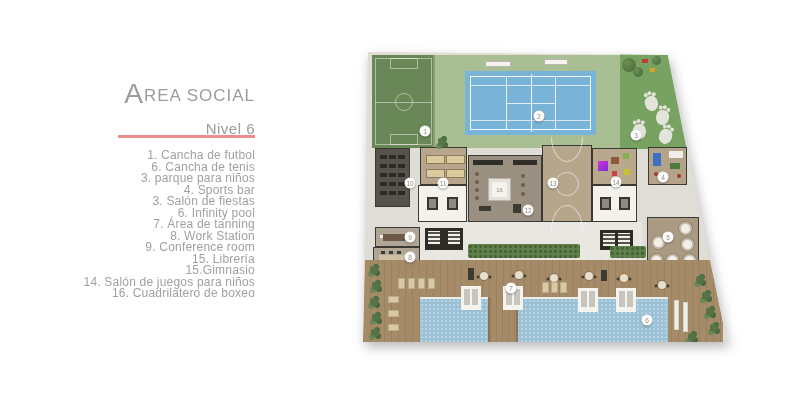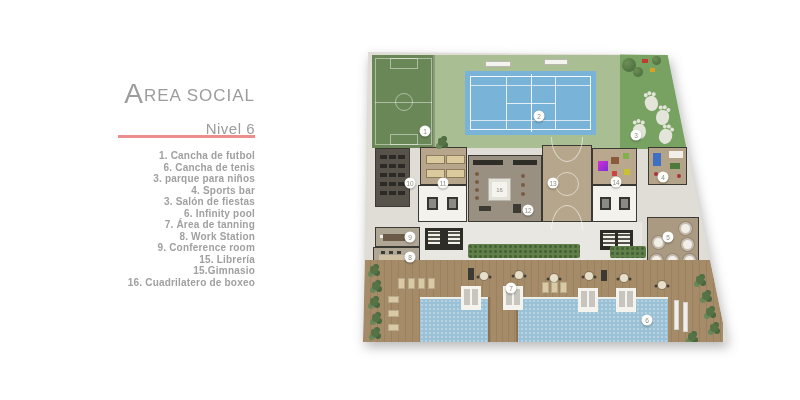--- a/index.html
+++ b/index.html
@@ -11,21 +11,21 @@
   .abs{position:absolute;}
 
   
   .left-panel{position:absolute;left:0;top:0;width:256px;height:400px;}
   .title{position:absolute;top:80px;right:1px;text-align:right;
     color:#9c9c9c;font-size:17px;letter-spacing:1px;font-weight:400;line-height:1;}
   .title .initial{font-size:28px;font-weight:400;vertical-align:-2px;}
   .subtitle{position:absolute;top:120px;right:1px;color:#9c9c9c;font-size:15px;letter-spacing:.5px;}
   .accent{position:absolute;top:135px;right:1px;width:137px;height:3px;background:#ec8e8c;}
   #legend{position:absolute;top:150px;right:1px;margin:0;padding:0;list-style:none;
-    text-align:right;color:#a0a0a0;font-size:10px;line-height:11.5px;letter-spacing:.2px;font-weight:bold;}
+    text-align:right;color:#a0a0a0;font-size:12px;line-height:11.5px;letter-spacing:.2px;}
 
   
   .plan-wrap{position:absolute;left:358px;top:38px;width:418px;height:322px;
     filter:drop-shadow(2px 5px 6px rgba(0,0,0,.28));}
   .plan{position:absolute;inset:0;
     clip-path:polygon(10px 14px,310px 17px,369px 304px,5px 304px);
     background:#dfddd6;}
 
   
   .soccer{left:14px;top:17px;width:63px;height:93px;background:#6a8757;}
@@ -121,20 +121,21 @@
       <li>6. Cancha de tenis</li>
       <li>3. parque para niños</li>
       <li>4. Sports bar</li>
       <li>3. Salón de fiestas</li>
       <li>6. Infinity pool</li>
       <li>7. Área de tanning</li>
       <li>8. Work Station</li>
       <li>9. Conference room</li>
       <li>15. Librería</li>
       <li>15.Gimnasio</li>
+      <li>14. Salón de juegos para niños</li>
       <li>16. Cuadrilatero de boxeo</li>
     </ul>
 </div>
 
 <div class="plan-wrap">
   <div class="plan">
 
     <div class="abs soccer">
       <div class="s-lines"></div>
       <div class="s-mid"></div>

